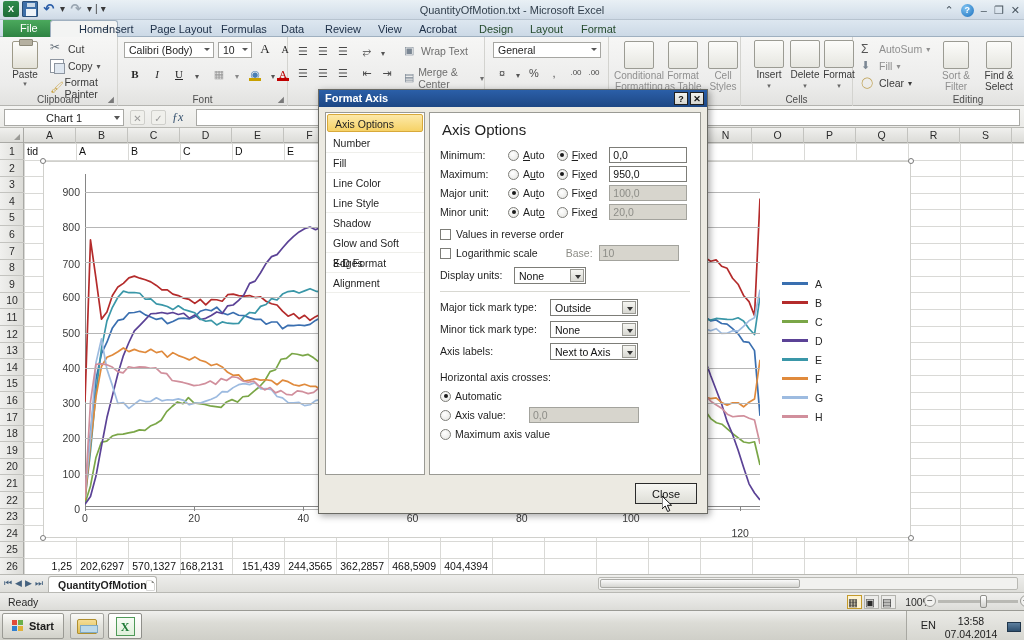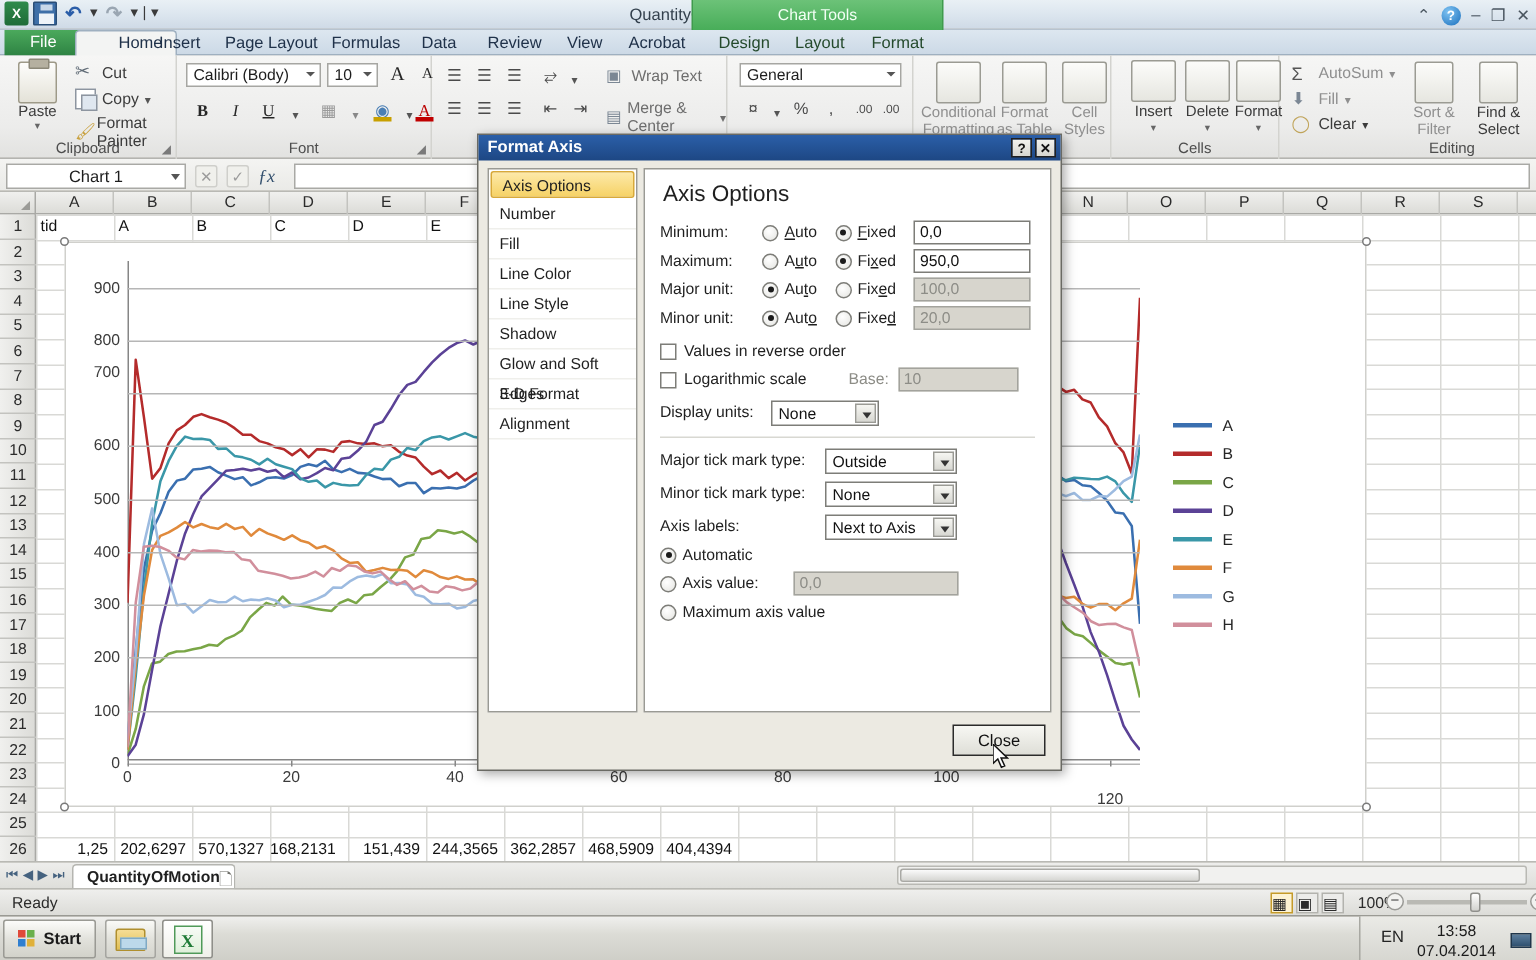--- a/index.html
+++ b/index.html
@@ -360,21 +360,20 @@
     <span class="ic xlico">X</span>
     <span class="ic saveico"></span>
     <span class="ic undoico">↶</span>
     <span class="cmbar">▾</span>
     <span class="ic redoico">↷</span>
     <span class="cmbar">▾</span>
     <span class="cmbar">|</span>
     <span class="cmbar">▾</span>
   </div>
   <div class="title-text">QuantityOfMotion.txt  -  Microsoft Excel</div>
-  <div class="charttools">Chart Tools</div>
   <div class="winbtns">
     <span class="wb">⌃</span>
     <span class="helpdot">?</span>
     <span class="wb">–</span>
     <span class="wb">❐</span>
     <span class="wb">✕</span>
   </div>
 </div>
 
 <div class="tabrow">
@@ -706,21 +705,21 @@
       <div class="ytick" style="top: 264.474px;">200</div>
       <div class="hgrid" style="top: 229.211px;"></div>
       <div class="ytick" style="top: 229.211px;">300</div>
       <div class="hgrid" style="top: 193.947px;"></div>
       <div class="ytick" style="top: 193.947px;">400</div>
       <div class="hgrid" style="top: 158.684px;"></div>
       <div class="ytick" style="top: 158.684px;">500</div>
       <div class="hgrid" style="top: 123.421px;"></div>
       <div class="ytick" style="top: 123.421px;">600</div>
       <div class="hgrid" style="top: 88.1579px;"></div>
-      <div class="ytick" style="top: 74px; margin-left: 39px;">700</div>
+      <div class="ytick" style="top: 90px; margin-left: 39px;">700</div>
       <div class="hgrid" style="top: 52.8947px;"></div>
       <div class="ytick" style="top: 52.8947px;">800</div>
       <div class="hgrid" style="top: 17.6316px;"></div>
       <div class="ytick" style="top: 17.6316px;">900</div>
       <div class="xtick" style="left: 0px;">0</div>
       <div style="position: absolute; bottom: -4px; width: 1px; height: 4px; background: rgb(134, 134, 134); left: 0px;"></div>
       <div class="xtick" style="left: 109.194px;">20</div>
       <div style="position: absolute; bottom: -4px; width: 1px; height: 4px; background: rgb(134, 134, 134); left: 109.194px;"></div>
       <div class="xtick" style="left: 218.387px;">40</div>
       <div style="position: absolute; bottom: -4px; width: 1px; height: 4px; background: rgb(134, 134, 134); left: 218.387px;"></div>
@@ -870,20 +869,23 @@
     </div>
 
     <div class="frow" style="margin-top:4px;">
       <span style="width:110px;">Axis labels:</span>
       <span class="sel2" style="width:88px;">
         <span>Next to Axis</span>
         <span class="arr"></span>
       </span>
     </div>
 
+    <div class="frow" style="margin-top:8px;">
+      <span>Horizontal axis crosses:</span>
+    </div>
     <div class="frow">
       <span class="radio on"></span>
       <span>Automatic</span>
     </div>
     <div class="frow">
       <span class="radio"></span>
       <span style="width:74px;">Axis value:</span>
       <span class="tin dis" style="width:110px;">0,0</span>
     </div>
     <div class="frow">

